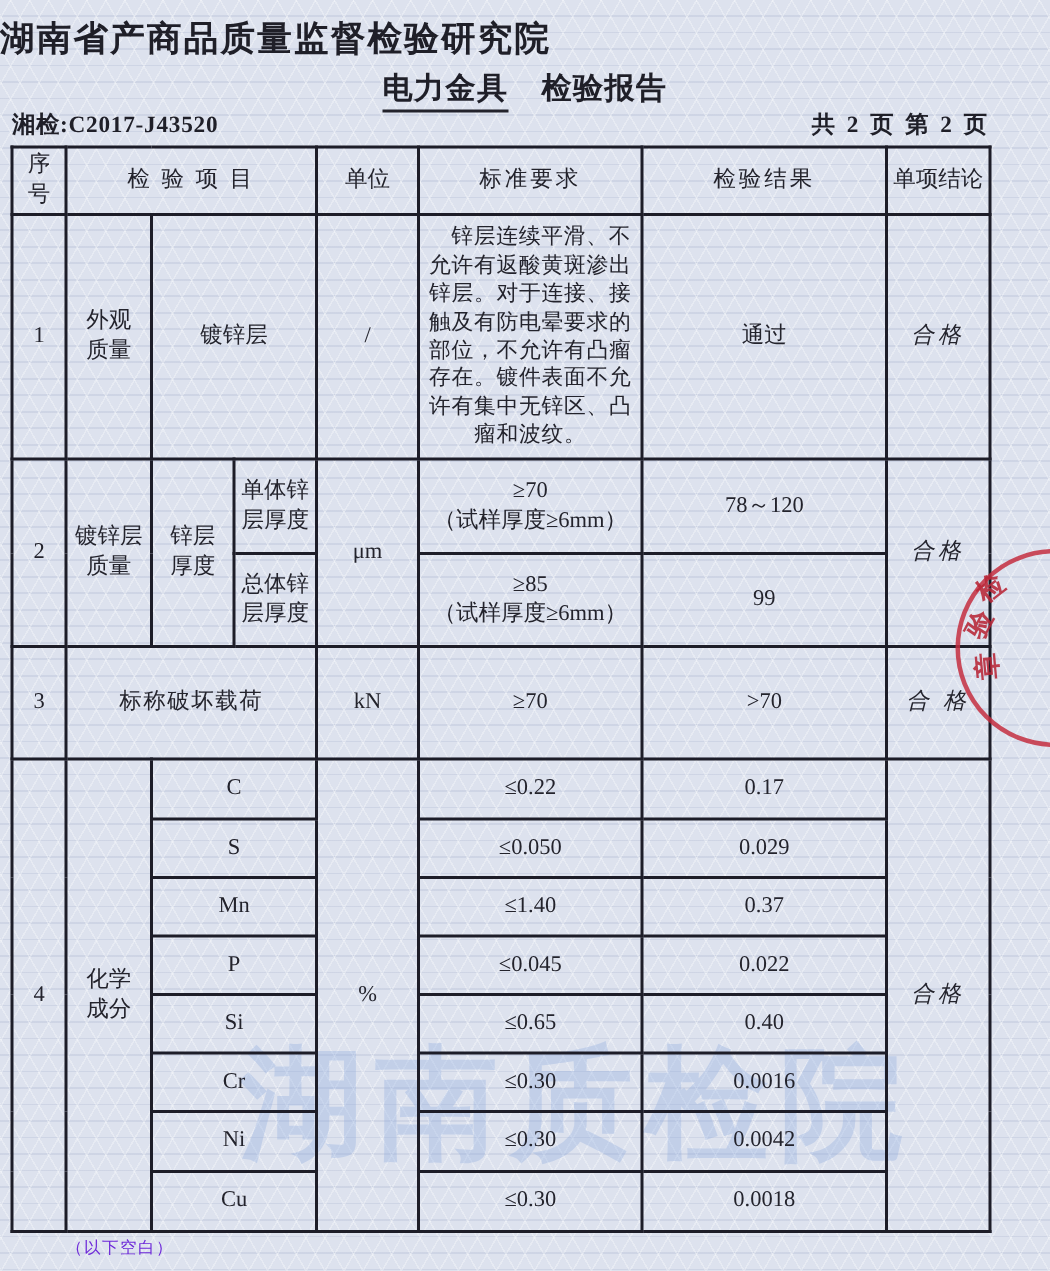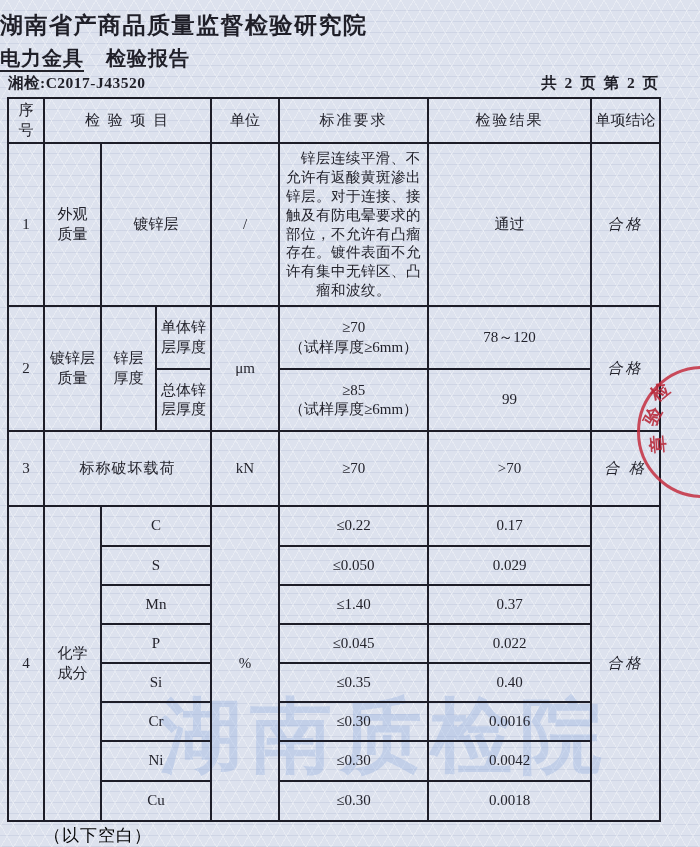--- a/index.html
+++ b/index.html
@@ -12,22 +12,22 @@
       repeating-linear-gradient(0deg, rgba(168,178,205,.28) 0 1px, rgba(168,178,205,0) 1px 11px);
     font-family:"Liberation Serif","DejaVu Serif",serif;
     color:#23232c;
   }
   .institute-title{
     position:absolute;top:10px;left:0;width:700px;
     font-family:"Liberation Sans","DejaVu Sans",sans-serif;
     font-size:23px;font-weight:700;letter-spacing:1.5px;color:#1f1f28;
   }
   .subtitle{
-    position:absolute;top:45px;left:0;width:700px;text-align:left;
-    font-family:Liberation Sans, sans-serif;
+    position:absolute;top:45px;left:0;width:700px;text-align:center;
+    font-family:Liberation Mono, monospace;
     font-size:20px;font-weight:700;color:#1f1f28;letter-spacing:1px;
   }
   .subtitle .prod{border-bottom:2px solid #23232c;padding-bottom:1px;margin-right:22px;}
   .meta-row{
     position:absolute;top:72px;left:8px;width:652px;height:22px;
     font-size:15.5px;font-weight:600;color:#1f1f28;
   }
   .meta-row .report-no{position:absolute;left:0;bottom:0;letter-spacing:.5px;}
   .meta-row .pagination{position:absolute;right:0;bottom:0;letter-spacing:2px;}
 
@@ -54,21 +54,21 @@
   td.req-long{
     text-align:justify;white-space:normal;text-indent:1em;
     padding:5px 9px 5px 11px;font-size:14.5px;line-height:1.42;
     letter-spacing:.5px;
   }
   td.concl{letter-spacing:3px;font-style:italic;}
   td.latin{font-size:15px;border-radius:17px;}
 
   .footer-note{
     position:absolute;left:44px;top:824px;z-index:2;
-    font-size:17px;color:#000000;letter-spacing:1px;
+    font-size:11px;color:#6d28d9;letter-spacing:1px;
   }
 
   .stamp{position:absolute;left:637px;top:366px;z-index:3;}
   .stamp .ring{
     position:absolute;left:0;top:0;width:132px;height:132px;
     border:3.5px solid rgba(196,46,64,.85);border-radius:50%;
     box-sizing:border-box;
   }
   .stamp .ch{
     position:absolute;color:rgba(183,38,55,.88);
@@ -180,21 +180,21 @@
     <td>≤1.40</td>
     <td>0.37</td>
   </tr>
   <tr style="height:39px">
     <td colspan="2" class="latin">P</td>
     <td>≤0.045</td>
     <td>0.022</td>
   </tr>
   <tr style="height:39px">
     <td colspan="2" class="latin">Si</td>
-    <td>≤0.35</td>
+    <td>≤0.65</td>
     <td>0.40</td>
   </tr>
   <tr style="height:39px">
     <td colspan="2" class="latin">Cr</td>
     <td>≤0.30</td>
     <td>0.0016</td>
   </tr>
   <tr style="height:40px">
     <td colspan="2" class="latin">Ni</td>
     <td>≤0.30</td>

